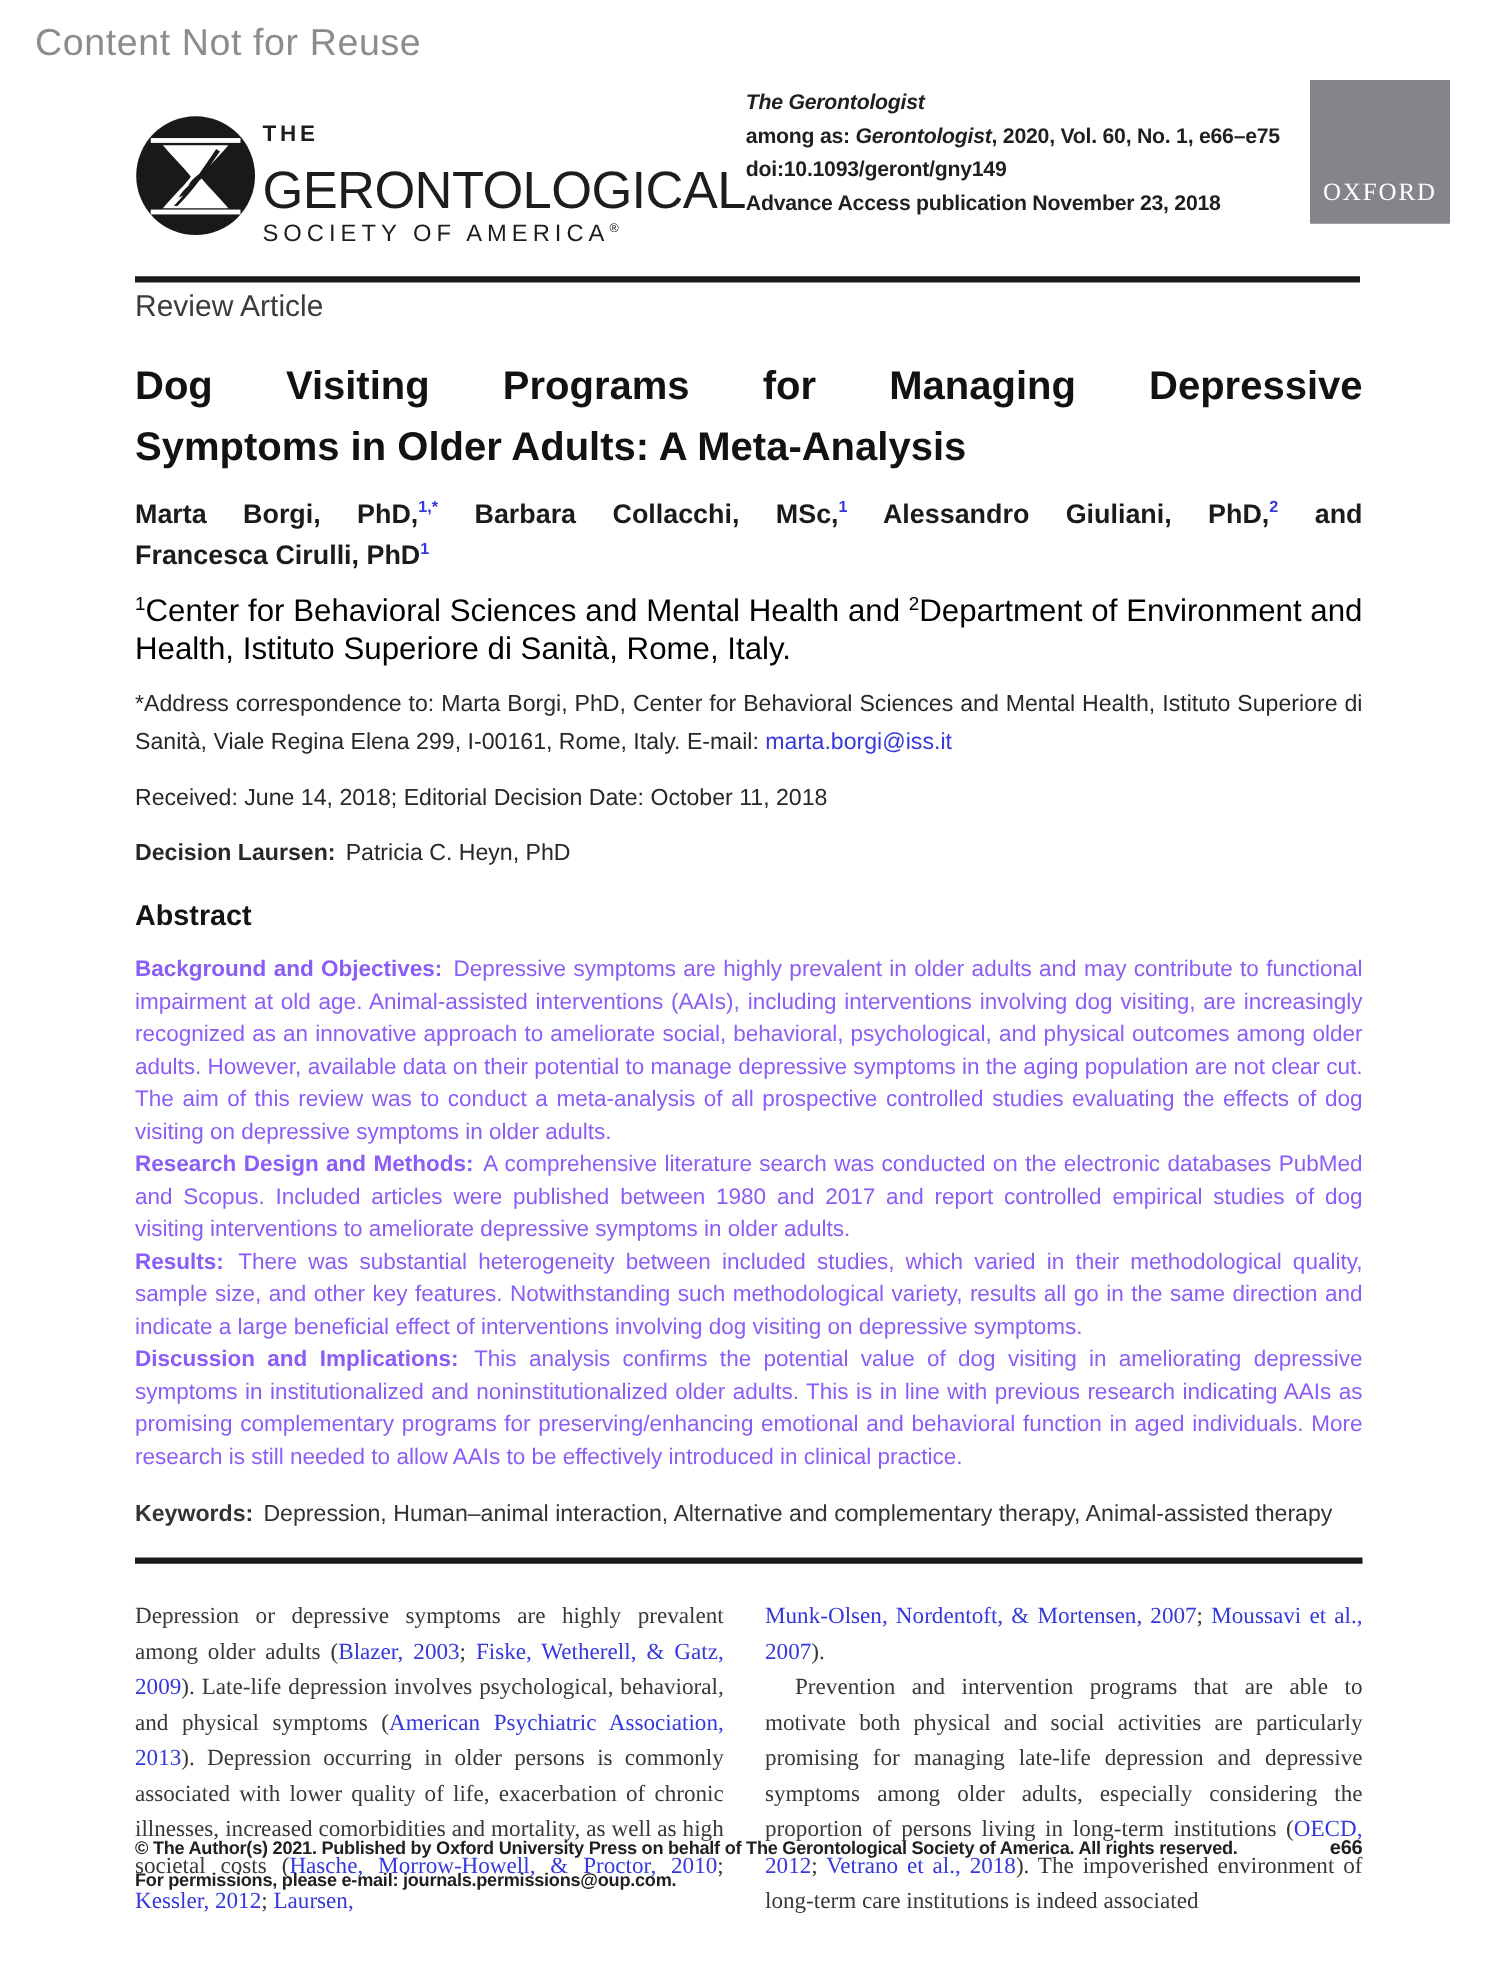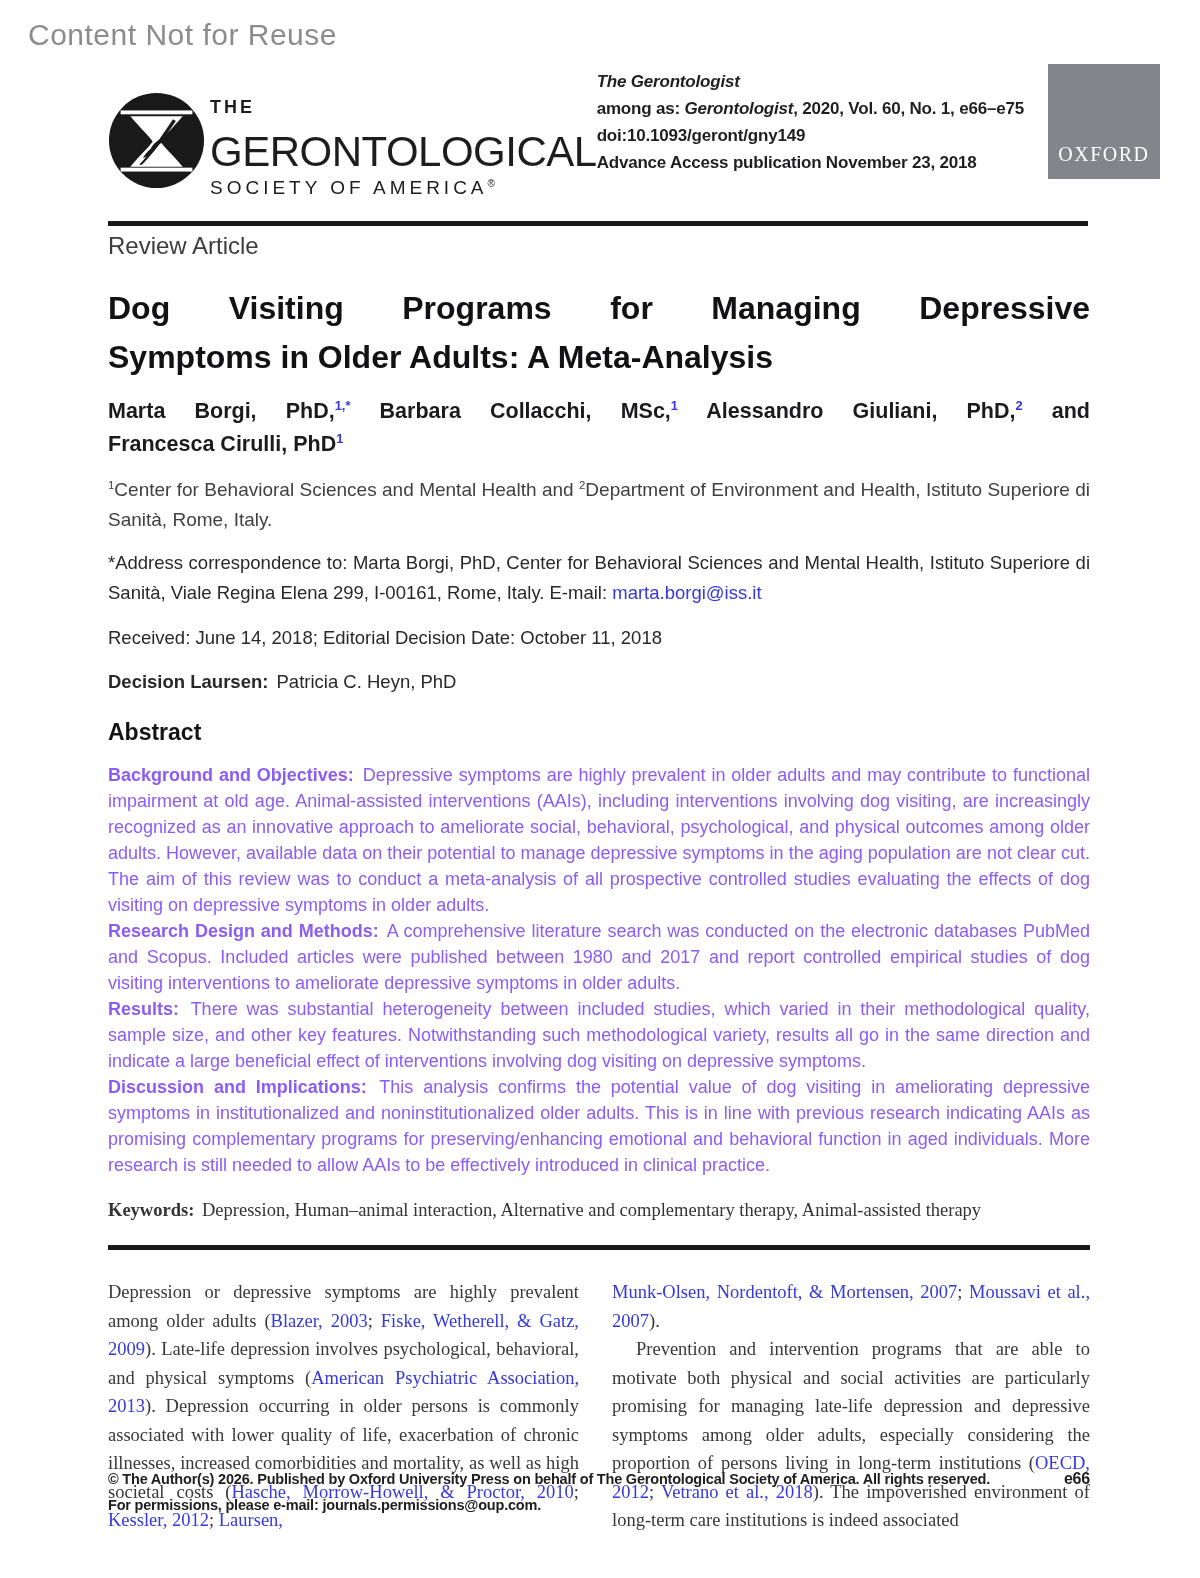--- a/index.html
+++ b/index.html
@@ -45,32 +45,32 @@
   }
   .rule{background:var(--rule);height:5px;}
   .rule1{position:absolute;left:108px;right:112px;top:221px;}
   
   .content{position:absolute;left:108px;width:982px;top:232px;}
   .kind{font-size:24px;color:#3c3c40;}
   .title{margin:24px 0 0 0;font-size:32px;font-weight:700;color:#121214;line-height:49px;}
   .title .l1{text-align:justify;text-align-last:justify;}
   .authors{margin-top:13px;font-size:21.5px;font-weight:700;line-height:33px;color:#1b1b1d;}
   .authors .l1{text-align:justify;text-align-last:justify;}
-  .affil{margin:14px 0 0 0;font-size:19px;line-height:29.5px;text-align:justify;color:#404040;}
+  .affil{margin:14px 0 0 0;font-size:25px;line-height:29.5px;text-align:justify;color:#000000;}
   .corr{margin:14px 0 0 0;font-size:18.5px;line-height:29.5px;text-align:justify;color:#28282a;}
   .received{margin:20px 0 0 0;font-size:18.5px;color:#28282a;}
   .editor{margin:22px 0 0 0;font-size:18.5px;color:#28282a;}
   .abstract-h{margin-top:26px;font-size:23px;font-weight:700;color:#141416;}
   .abs{
     margin-top:16px;font-family:Liberation Sans, sans-serif;font-size:18px;
     line-height:26px;text-align:justify;color:#8b5cf6;
   }
   .abs p{margin:0;}
   .keywords{
-    margin:22px 0 0 0;font-family:Liberation Serif, serif;font-size:18.5px;
+    margin:22px 0 0 0;font-family:Liberation Sans, sans-serif;font-size:18.5px;
     color:#333335;
   }
   .rule2{margin-top:24px;}
   .columns{display:flex;gap:33px;margin-top:28px;}
   .col{
     width:471px;font-family:"Liberation Serif",serif;font-size:18.5px;
     line-height:28.5px;text-align:justify;color:#38383a;
   }
   .col-r{width:478px;}
   .col p{margin:0;}
@@ -165,17 +165,17 @@
     </div>
     <div class="col col-r">
       <p><span class="sg-link">Munk-Olsen, Nordentoft, &amp; Mortensen, 2007</span><span class="sg-text">; </span><span class="sg-link">Moussavi et al., 2007</span><span class="sg-text">).</span></p>
       <p class="indent"><span class="sg-text">Prevention and intervention programs that are able to motivate both physical and social activities are particularly promising for managing late-life depression and depressive symptoms among older adults, especially considering the proportion of persons living in long-term institutions (</span><span class="sg-link">OECD, 2012</span><span class="sg-text">; </span><span class="sg-link">Vetrano et al., 2018</span><span class="sg-text">). The impoverished environment of long-term care institutions is indeed associated</span></p>
     </div>
   </div>
 </div>
 
 <div class="footer">
   <div class="f-row">
-    <span>© The Author(s) 2026. Published by Oxford University Press on behalf of The Gerontological Society of America. All rights reserved.</span>
+    <span>© The Author(s) 2021. Published by Oxford University Press on behalf of The Gerontological Society of America. All rights reserved.</span>
     <span class="pageno">e66</span>
   </div>
   <div>For permissions, please e-mail: journals.permissions@oup.com.</div>
 </div>
 
 </body></html>

